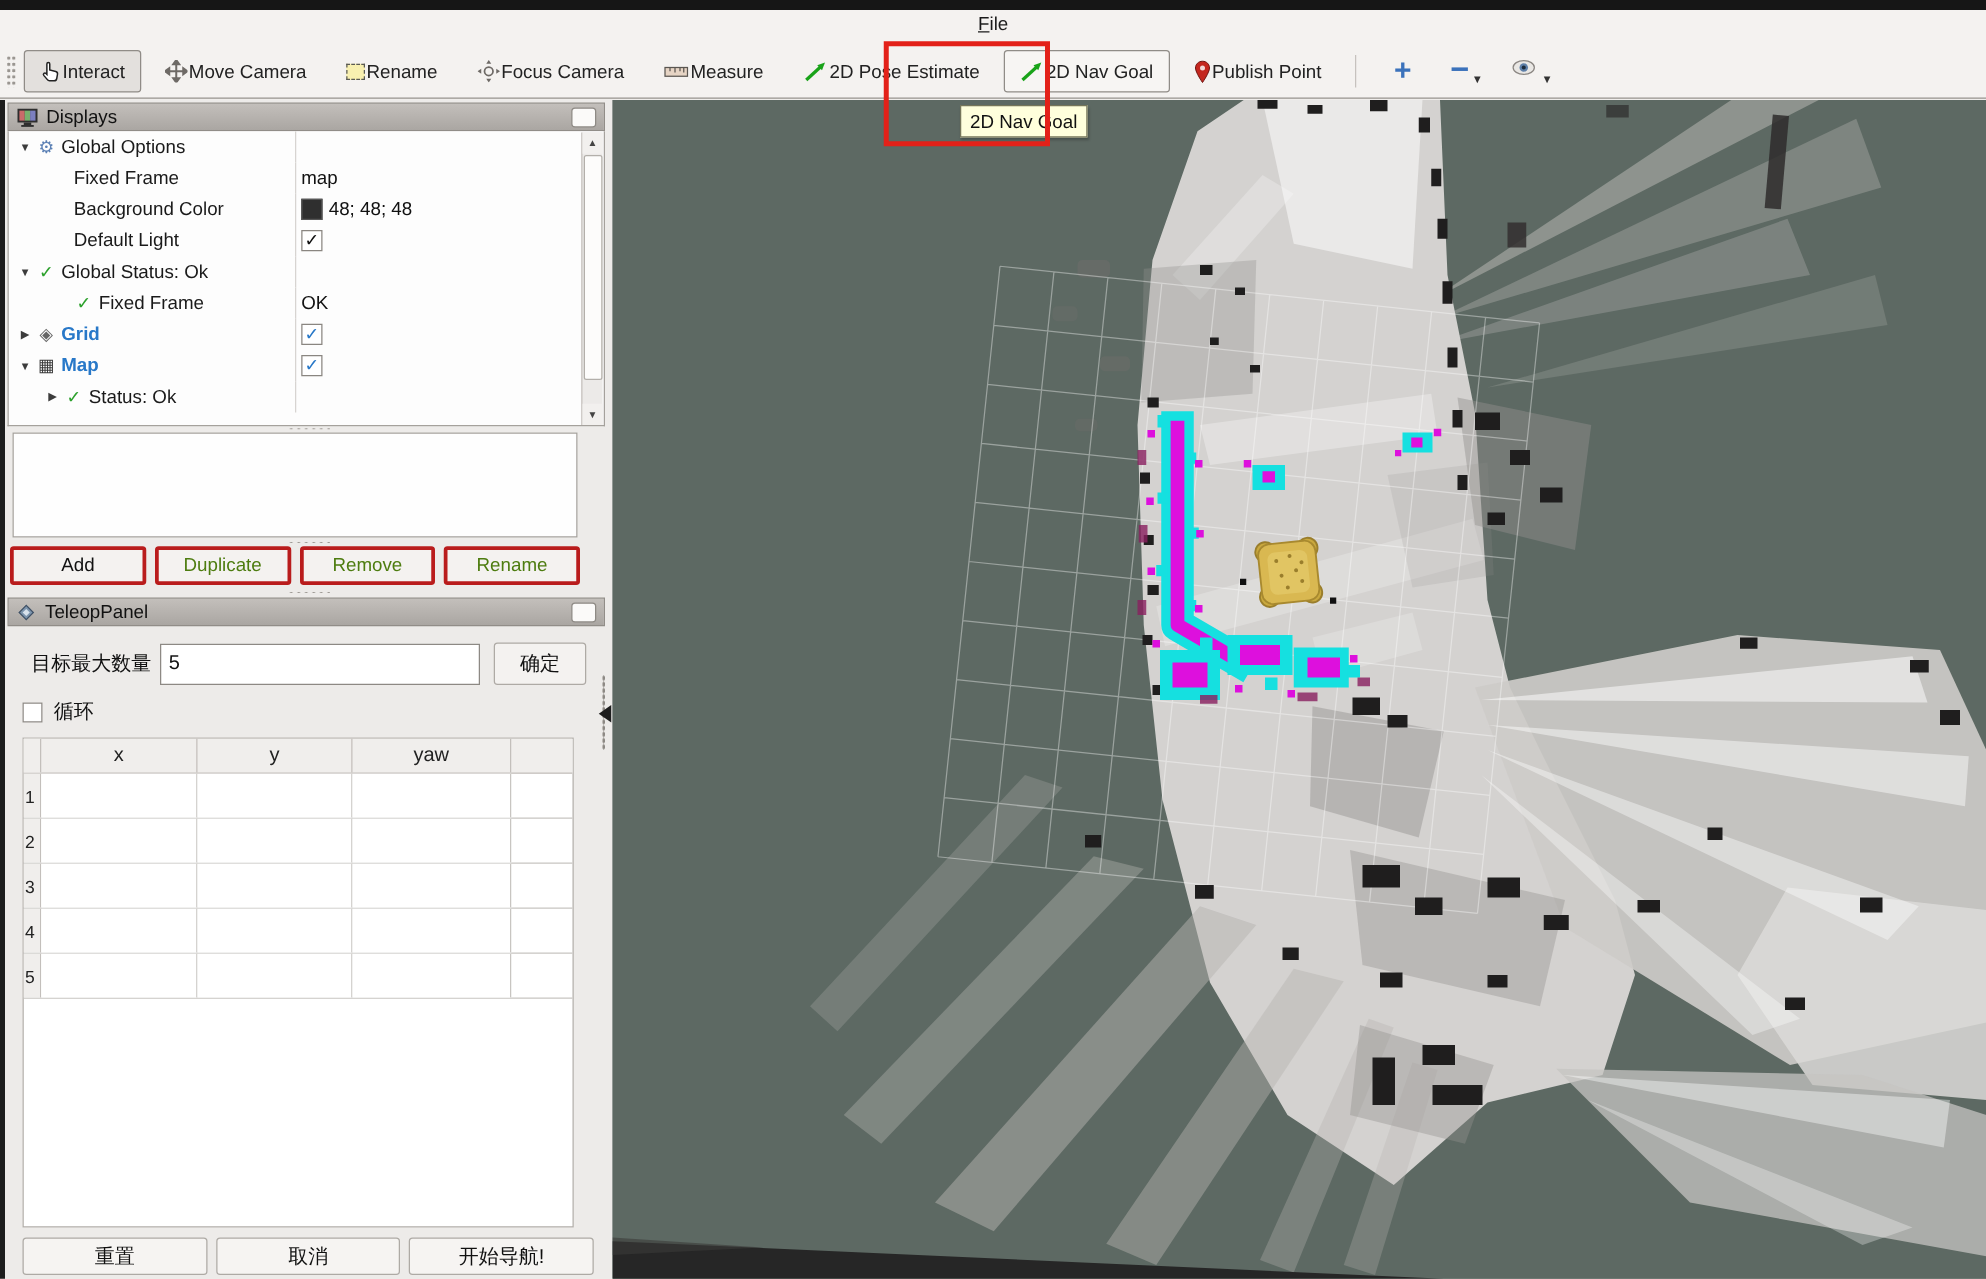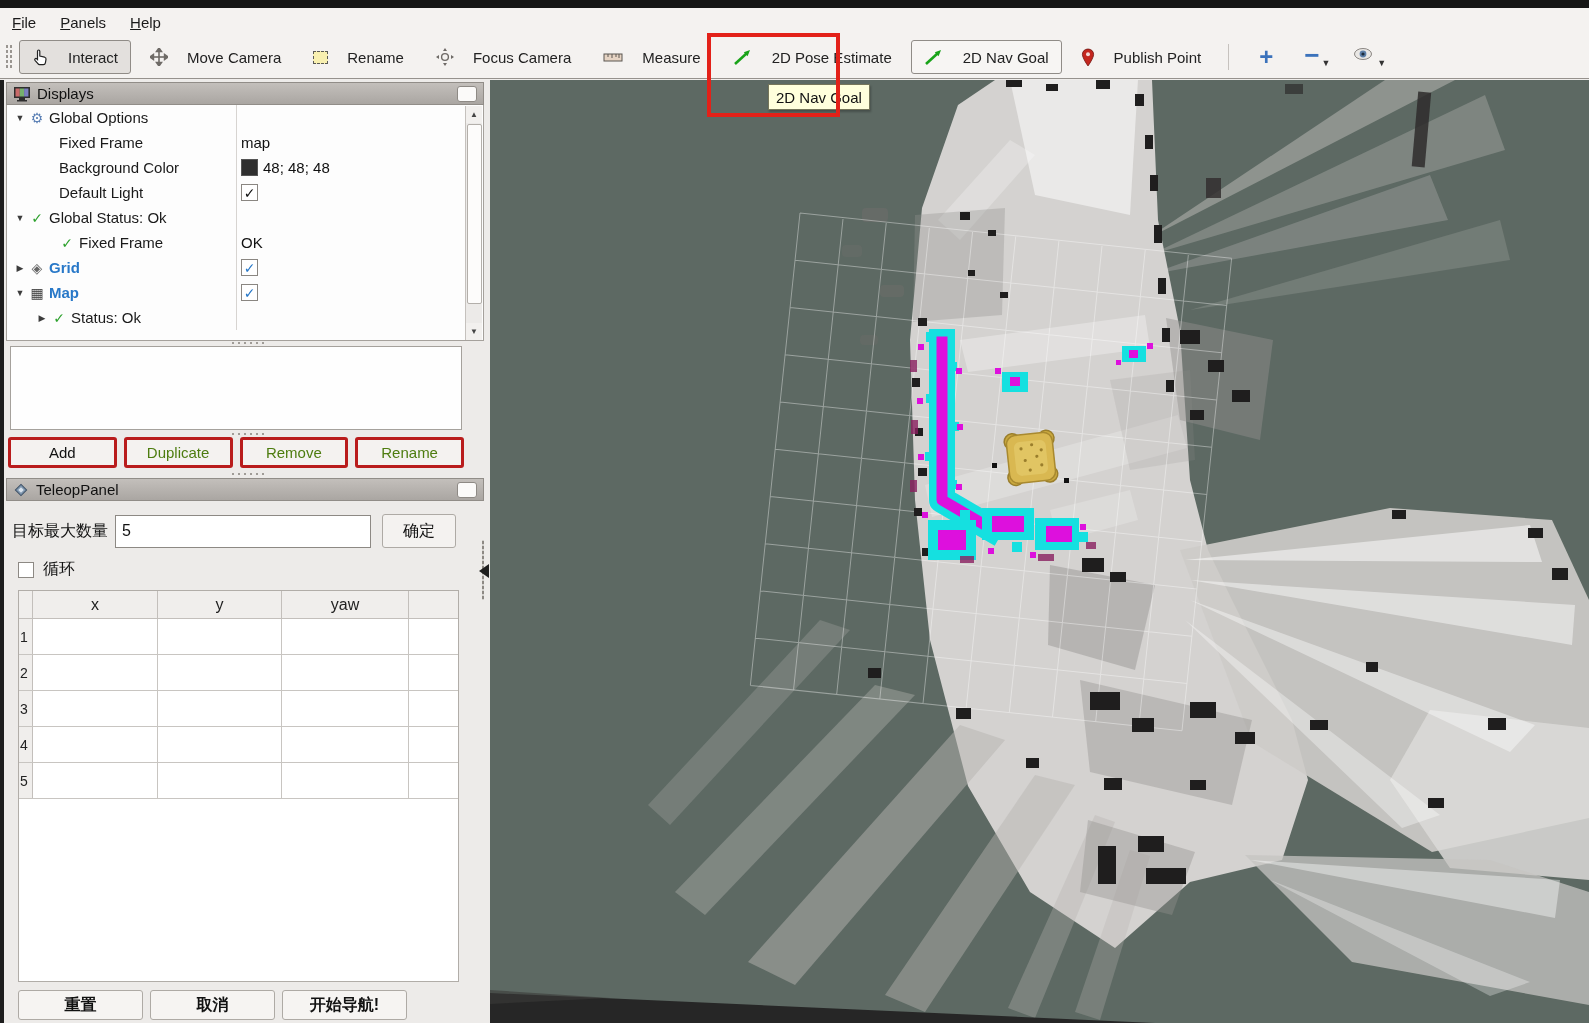--- a/index.html
+++ b/index.html
@@ -1,29 +1,29 @@
 <!DOCTYPE html>
 <html><head>
 <meta charset="utf-8">
 <style>
   * { margin:0; padding:0; box-sizing:border-box; }
   html,body { width:1589px; height:1023px; overflow:hidden;
     font-family:"Liberation Sans","DejaVu Sans",sans-serif; background:#efedeb; }
   .titlebar-strip { position:absolute; left:0; top:0; width:1589px; height:8px; background:#161616; }
   
   .menubar { position:absolute; left:0; top:8px; width:1589px; height:28px; background:#f4f2f0;
-    display:flex; align-items:center; font-size:15px; color:#1a1a1a; }
+    display:flex; align-items:center; font-size:15px; color:#1a1a1a;flex-direction:column; }
   .menu-item { padding:3px 12px; cursor:default; display:inline-block; }
   .menu-item::first-letter { text-decoration:underline; }
   
   .toolbar { position:absolute; left:0; top:36px; width:1589px; height:43px; background:#f4f2f0;
     border-bottom:1px solid #96928d; display:flex; align-items:center; font-size:15px; color:#222; }
   .tb-grip { width:8px; height:26px; margin-left:5px; margin-right:6px;
     background-image:radial-gradient(#9a9691 1px, transparent 1.2px); background-size:4px 5px; }
-  .tool { display:flex; align-items:center; gap:19px; padding:7px 12px; margin-right:6px; white-space:nowrap; border:1px solid transparent; border-radius:3px; }
+  .tool { display:flex; align-items:center; gap:1px; padding:7px 12px; margin-right:6px; white-space:nowrap; border:1px solid transparent; border-radius:3px; }
   .tool.active { background:#e3e0dd; border-color:#908c87; }
   .tool.hovered { background:#f7f5f3; border-color:#908c87; }
   .tb-sep { width:1px; height:26px; background:#c6c2be; margin:0 12px 0 8px; }
   .zoom-btn { display:flex; align-items:flex-start; margin:0 9px; position:relative; }
   .dd-arrow { font-size:9px; color:#333; margin-top:12px; margin-left:2px; }
   .plus-glyph { color:#3b72bb; font-size:24px; font-weight:bold; line-height:20px; }
   .minus-glyph { color:#3b72bb; font-size:26px; font-weight:bold; line-height:18px; }
   
   .left-edge { position:absolute; left:0; top:80px; width:4px; height:943px; background:#1d1d1d; }
   .left-panel { position:absolute; left:4px; top:80px; width:486px; height:943px; background:#edebe9; }
@@ -51,34 +51,34 @@
   .sb-thumb { position:absolute; top:18px; left:1px; width:15px; height:180px; background:#fdfcfb; border:1px solid #b3afaa; border-radius:2px; }
   .splitter-dots { position:absolute; left:50%; transform:translateX(-50%); width:34px; height:4px;
     background-image:radial-gradient(#a09c97 1px, transparent 1.2px); background-size:6px 4px; }
   .desc-box { position:absolute; left:6px; top:266px; width:452px; height:84px; background:#fefefe; border:1px solid #a5a19c; }
   .btn-row { position:absolute; left:4px; top:357px; width:456px; display:flex; gap:7px; }
   .q-btn { flex:1; height:31px; background:#f4f2f0; border:3px solid #b91c1c; border-radius:3px;
     font-size:15px; display:flex; align-items:center; justify-content:center; color:#111; }
   .q-btn.disabled { color:#4d7c0f; }
   
   .teleop-header { top:398px; }
-  .goal-row { position:absolute; left:8px; top:434px; width:470px; height:34px; display:flex; align-items:center; font-size:16px; color:#111; }
+  .goal-row { position:absolute; left:8px; top:434px; width:470px; height:34px; display:flex; align-items:center; font-size:16px; color:#111;justify-content:center; }
   .goal-input { width:256px; height:33px; margin-left:7px; background:#fff; border:1px solid #8d8984; font-size:16px; padding-left:6px; color:#111; font-family:inherit; }
   .confirm-btn { width:74px; height:34px; margin-left:11px; background:#f4f2f0; border:1px solid #aeaaa5; border-radius:3px; font-size:16px; color:#111; }
   .loop-row { position:absolute; left:14px; top:479px; display:flex; align-items:center; gap:9px; font-size:16px; color:#111; }
   .loop-cbx { width:16px; height:16px; background:#fff; border:1px solid #8d8984; }
   .goal-table { position:absolute; left:14px; top:510px; width:441px; height:392px; background:#fff; border:1px solid #b1ada8; }
   .gt-header { display:flex; height:28px; background:#f0eeec; border-bottom:1px solid #c3bfbb; font-size:16px; color:#222; }
   .gt-corner { width:14px; flex:none; border-right:1px solid #c3bfbb; background:#f0eeec; }
   .gt-col { display:flex; align-items:center; justify-content:center; border-right:1px solid #c3bfbb; }
   .gt-row { display:flex; height:36px; border-bottom:1px solid #c8c5c1; }
   .gt-rowhdr { width:14px; flex:none; background:#f0eeec; border-right:1px solid #c3bfbb; font-size:14px; display:flex; align-items:center; color:#222; padding-left:1px; }
   .gt-cell { border-right:1px solid #c8c5c1; background:#fff; }
   .w-x { width:125px; } .w-y { width:124px; } .w-yaw { width:127px; }
-  .footer-row { position:absolute; left:14px; top:910px; width:389px; display:flex; gap:7px;font-weight:bold; }
+  .footer-row { position:absolute; left:14px; top:910px; width:457px; display:flex; gap:7px; }
   .f-btn { flex:1; height:30px; background:#f6f4f2; border:1px solid #aeaaa5; border-radius:3px; font-size:16px; color:#111; display:flex; align-items:center; justify-content:center; }
   
   .canvas3d { position:absolute; left:490px; top:80px; width:1099px; height:943px; background:#5d6963; }
   
   .collapse-handle { position:absolute; left:476px; top:540px; width:14px; height:60px; z-index:5; }
   .collapse-dots { position:absolute; left:6px; top:0; width:2px; height:60px;
     background-image:radial-gradient(#8d8984 0.8px, transparent 1px); background-size:2px 5px; }
   .collapse-arrow { position:absolute; left:3px; top:24px; width:0; height:0;
     border-top:7px solid transparent; border-bottom:7px solid transparent; border-right:10px solid #1e1e1e; }
   

